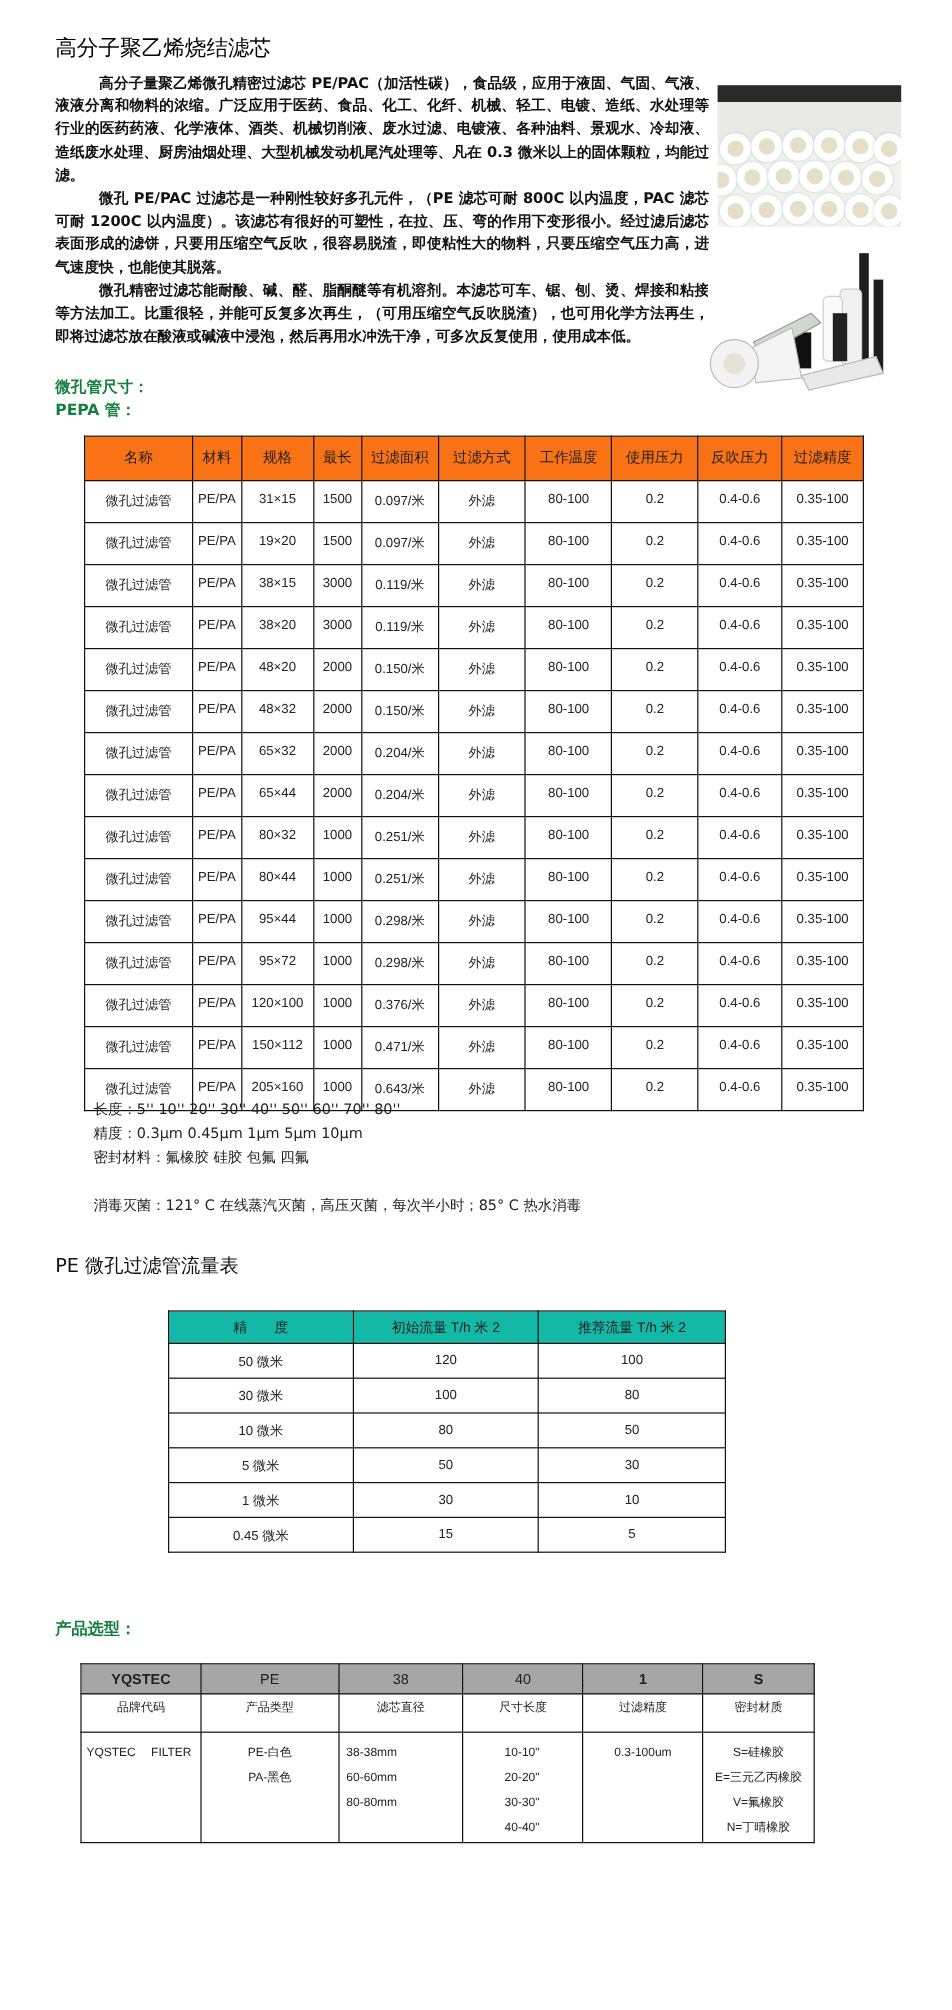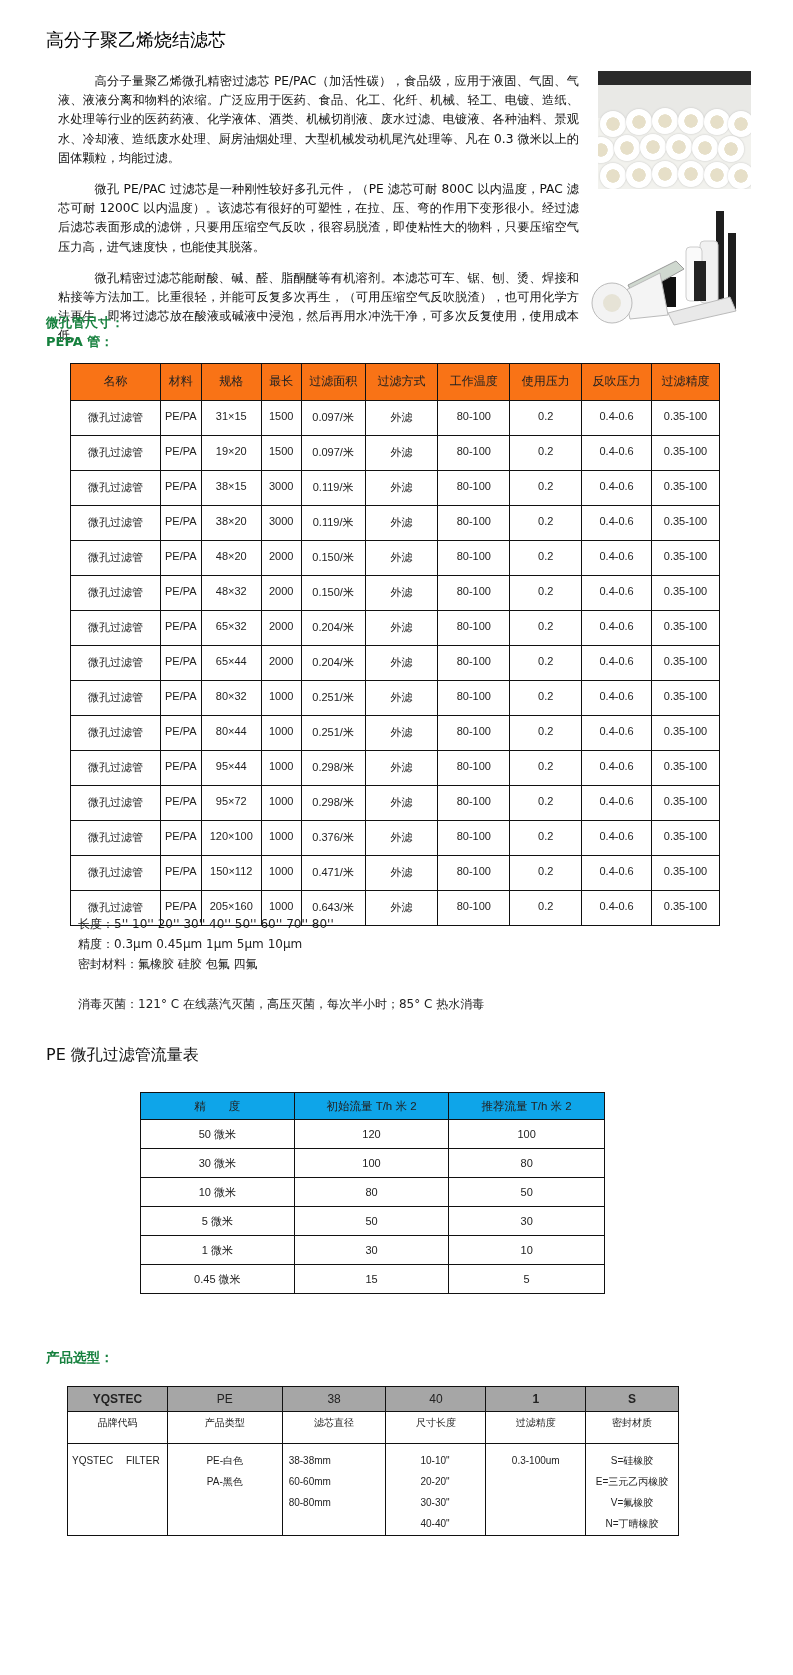--- a/index.html
+++ b/index.html
@@ -1,37 +1,37 @@
 <!DOCTYPE html>
 <html><head>
 <meta charset="utf-8">
 <style>
   html, body { margin:0; padding:0; background:#ffffff; }
   body { width:793px; height:1675px; position:relative; overflow:hidden;
          font-family:"DejaVu Sans","Liberation Sans",sans-serif; color:#111; }
   .abs { position:absolute; }
   .title { left:46px; top:28px; font-size:18px; color:#000000; }
   .intro { left:46px; top:60px; width:545px; font-size:12.2px; line-height:19.2px; color:#111; }
-  .intro p { margin:12px; text-indent:3em; text-align:justify; }
+  .intro p { margin:0; text-indent:3em; text-align:justify;font-weight:bold; }
   .img1 { left:598px; top:71px; width:153px; height:118px; background:
      linear-gradient(180deg,#2a2a2a 0 12%, #e9e9e6 12% 40%, #f2f2ee 40% 100%); overflow:hidden; }
   .img1 .tube { position:absolute; width:26px; height:26px; border-radius:50%;
      background: radial-gradient(circle,#e6dfc8 0 35%, #ffffff 38% 100%); box-shadow:0 0 2px #bbb; }
   .img2 { left:590px; top:207px; width:160px; height:120px; background:#ffffff; }
   .bold-label { font-weight:bold; font-size:13px; color:#15803d; }
   table { border-collapse:collapse; position:absolute; }
   .spec td, .spec th { border:1.5px solid #111; font-family:"Liberation Sans",sans-serif; font-size:11px;
      text-align:center; vertical-align:top; padding-top:9px; color:#222; }
   .spec th { background:#f97316; font-weight:normal; font-size:12px; height:26px; }
   .spec td { height:24px; }
   .notes { left:78px; font-size:12px; color:#222; line-height:20px; }
   .h2 { left:46px; top:1045px; font-size:16px; color:#111; }
   .flow td, .flow th { border:1.5px solid #111; font-family:"Liberation Sans",sans-serif; font-size:11px;
      text-align:center; color:#222; height:26px; }
-  .flow th { background:#0ea5e9; font-weight:normal; height:24px; font-size:11.5px; }
+  .flow th { background:#14b8a6; font-weight:normal; height:24px; font-size:11.5px; }
   .ref { left:0; width:793px; top:1393px; text-align:center; font-size:16px; color:#111; padding-left:30px; box-sizing:border-box; }
   .sel td { border:1.5px solid #111; font-size:10px; text-align:center; color:#222; font-family:"Liberation Sans",sans-serif; }
   .sel .hd td { background:#a6a6a6; height:22px; font-size:12px; }
   .sel .sub td { height:26px; vertical-align:top; padding-top:4px; }
   .sel .body td { height:74px; vertical-align:top; padding-top:6px; line-height:21px; }
   .sel .hd td.b { font-weight:bold; font-size:12px;margin-top:32px; }
 </style>
 </head>
 <body>
 

